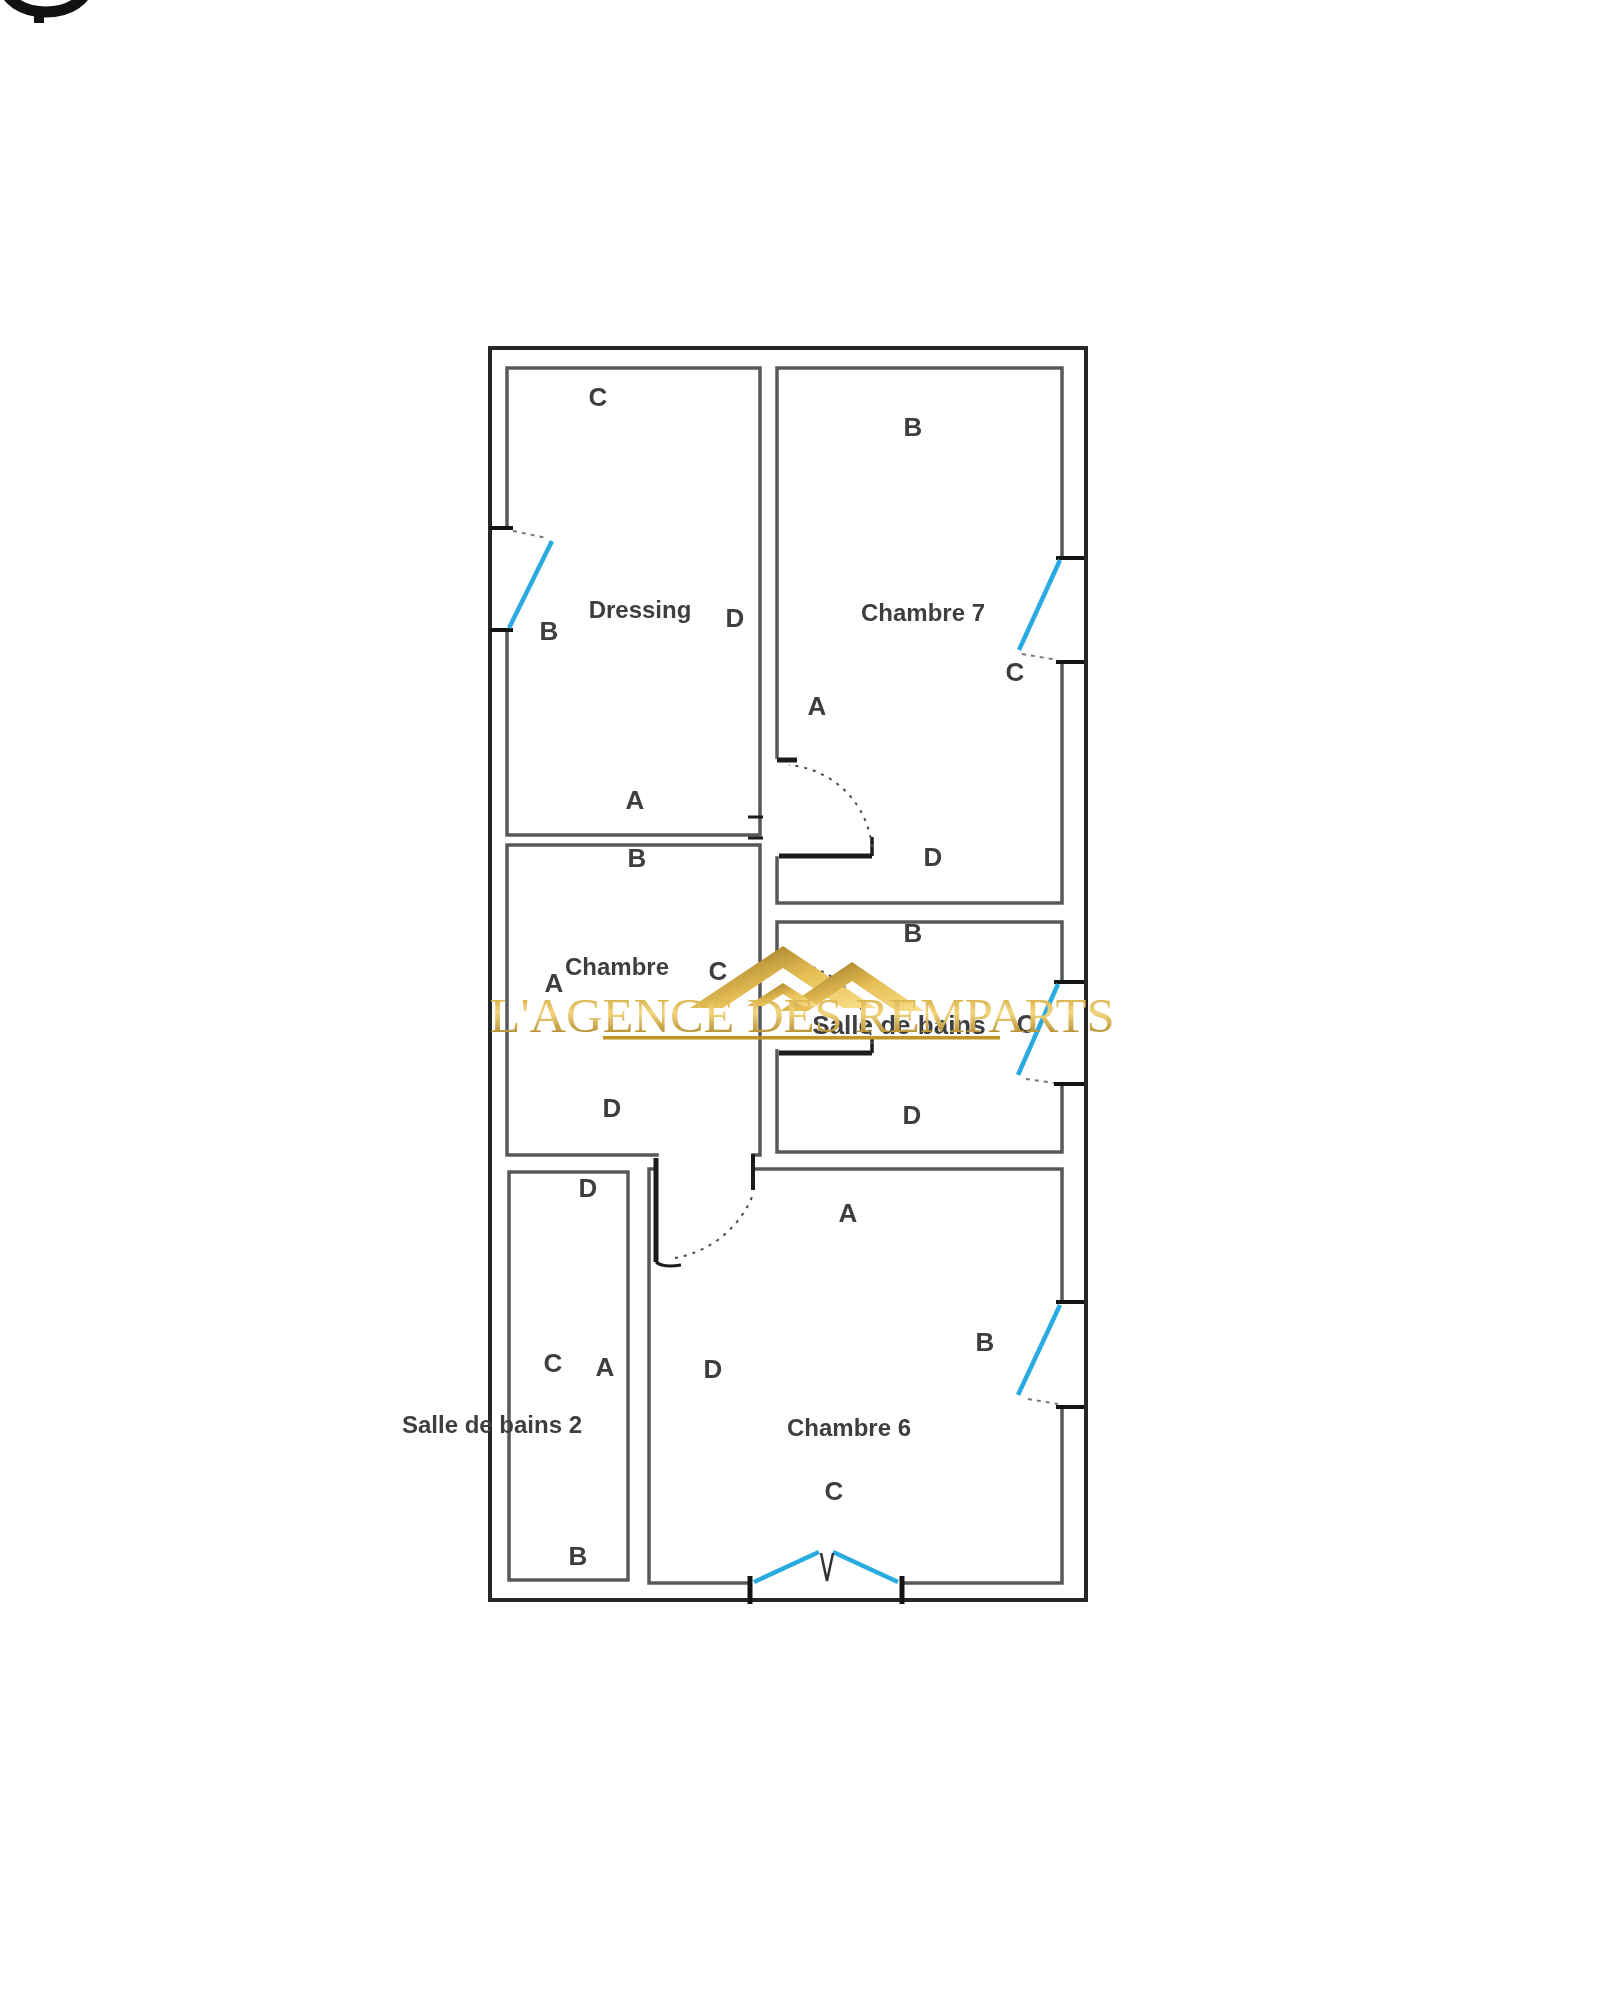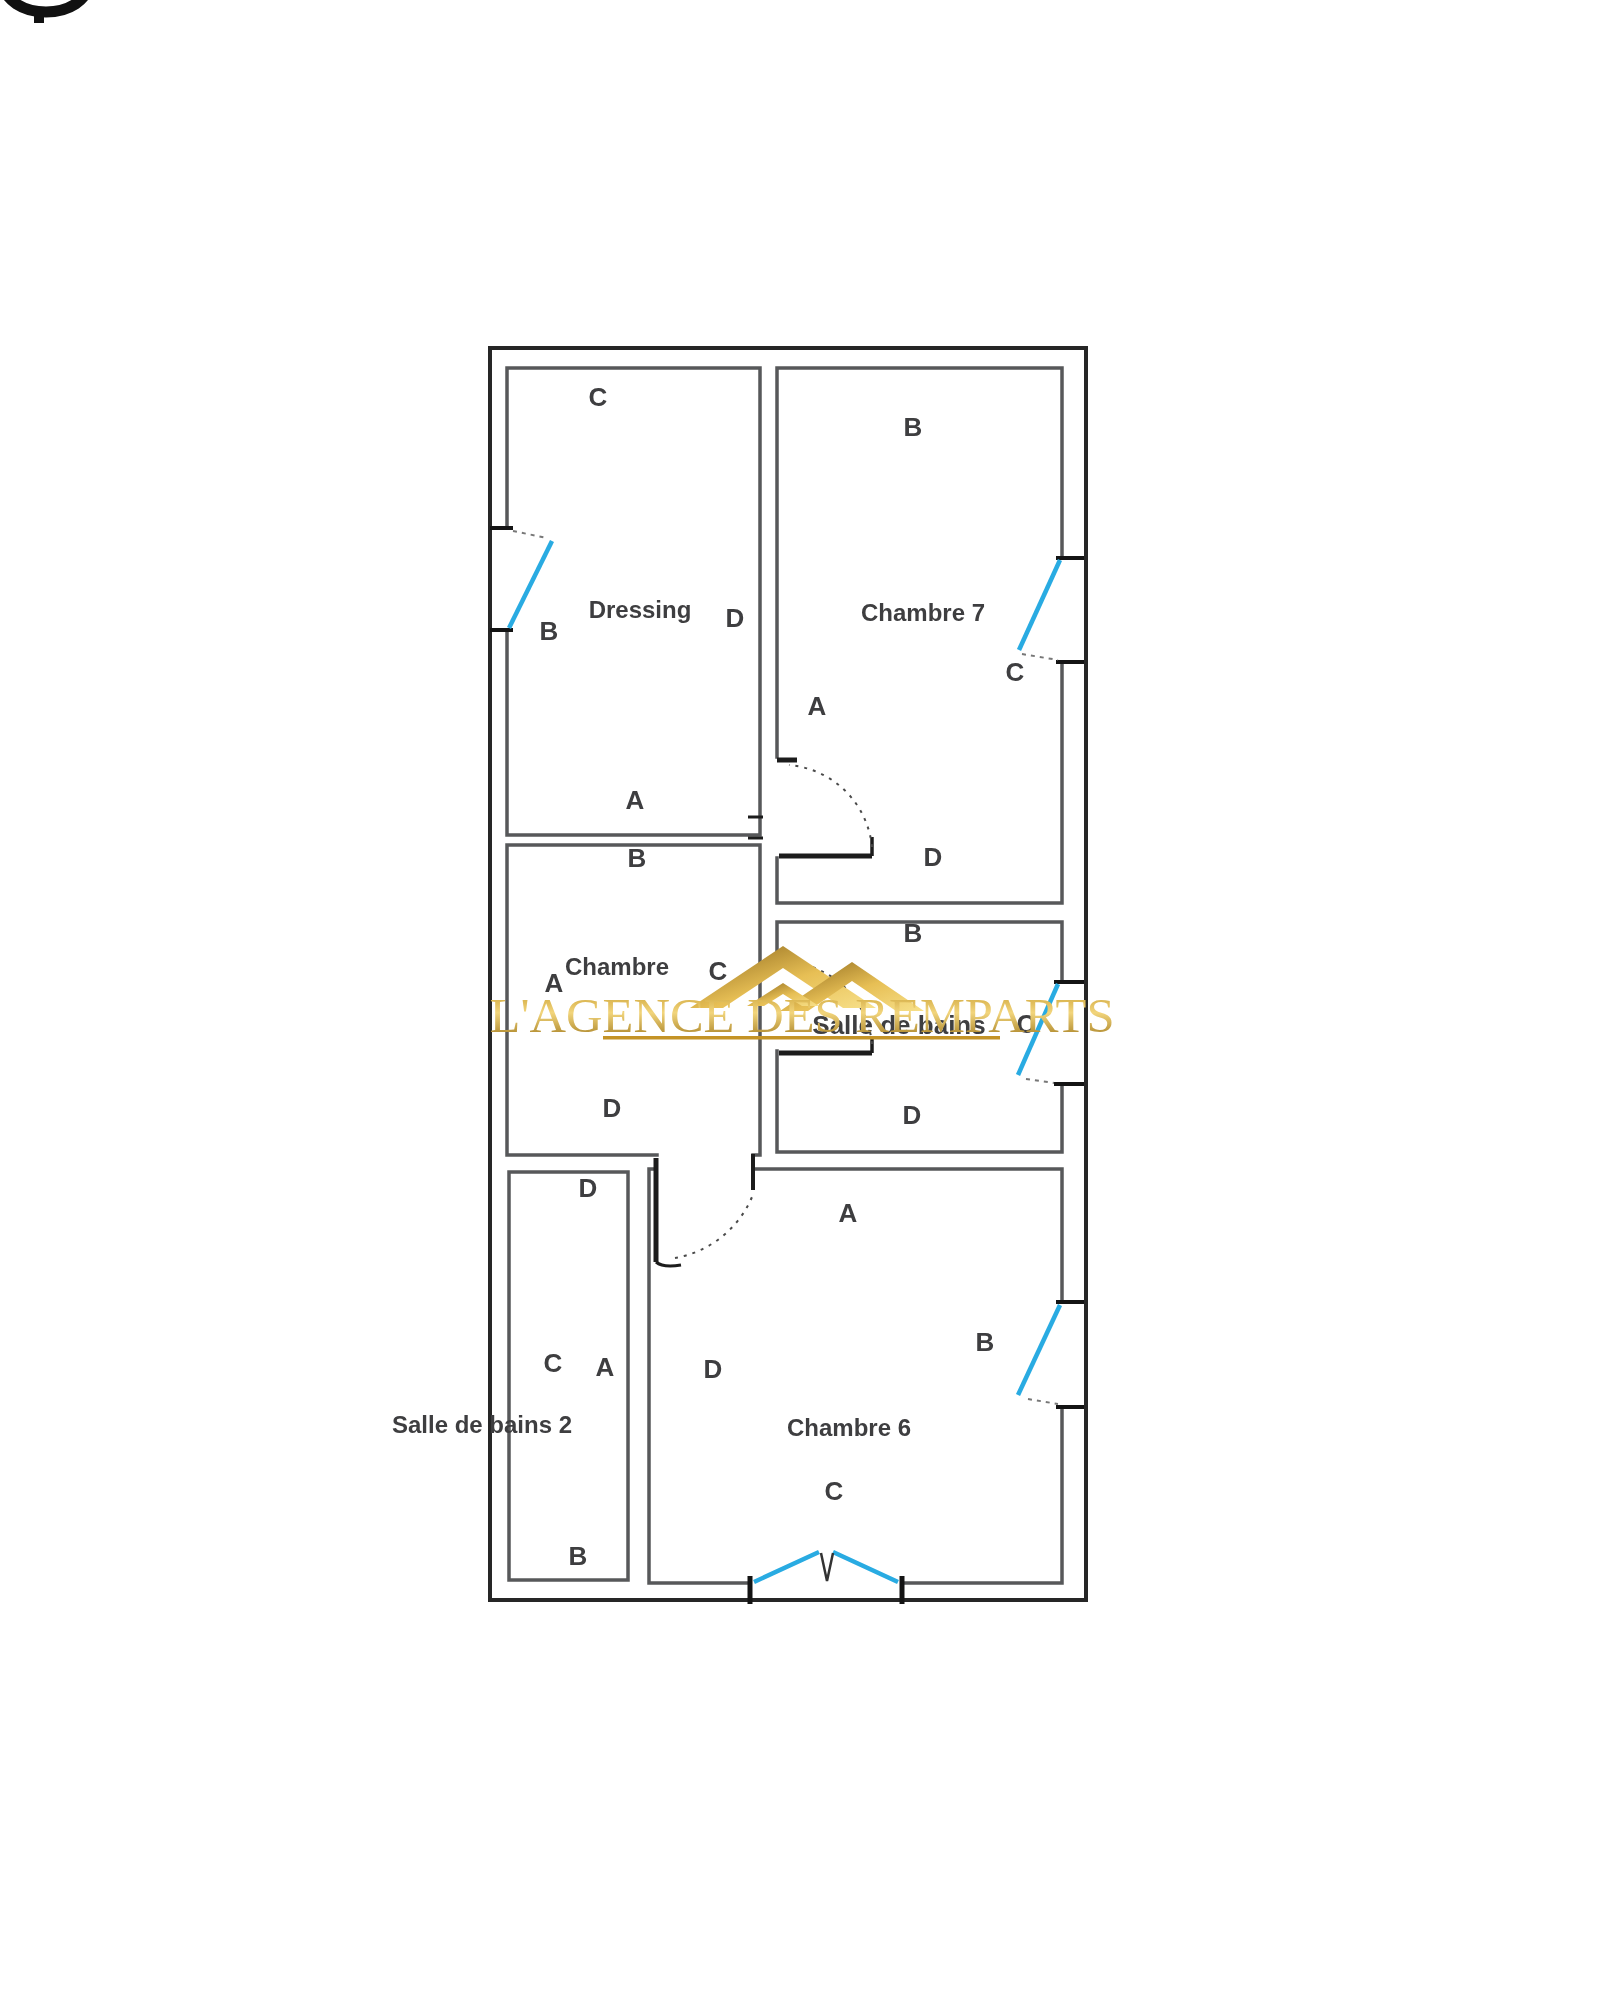--- a/index.html
+++ b/index.html
@@ -113,21 +113,21 @@
     <div class="lt" style="left:637px;top:858px">B</div>
     <div class="lt" style="left:554px;top:983px">A</div>
     <div class="lt" style="left:718px;top:971px">C</div>
     <div class="lt" style="left:612px;top:1108px">D</div>
 
     <div class="lt room-label" style="left:899px;top:1025px;font-size:26px">Salle de bains</div>
     <div class="lt" style="left:913px;top:933px">B</div>
     <div class="lt" style="left:1026px;top:1024px">C</div>
     <div class="lt" style="left:912px;top:1115px">D</div>
 
-    <div class="lt room-label" style="left:482px;top:1425px">Salle de bains 2</div>
+    <div class="lt room-label" style="left:492px;top:1425px">Salle de bains 2</div>
     <div class="lt" style="left:588px;top:1188px">D</div>
     <div class="lt" style="left:553px;top:1363px">C</div>
     <div class="lt" style="left:605px;top:1367px">A</div>
     <div class="lt" style="left:578px;top:1556px">B</div>
 
     <div class="lt room-label" style="left:849px;top:1428px">Chambre 6</div>
     <div class="lt" style="left:848px;top:1213px">A</div>
     <div class="lt" style="left:713px;top:1369px">D</div>
     <div class="lt" style="left:985px;top:1342px">B</div>
     <div class="lt" style="left:834px;top:1491px">C</div>

